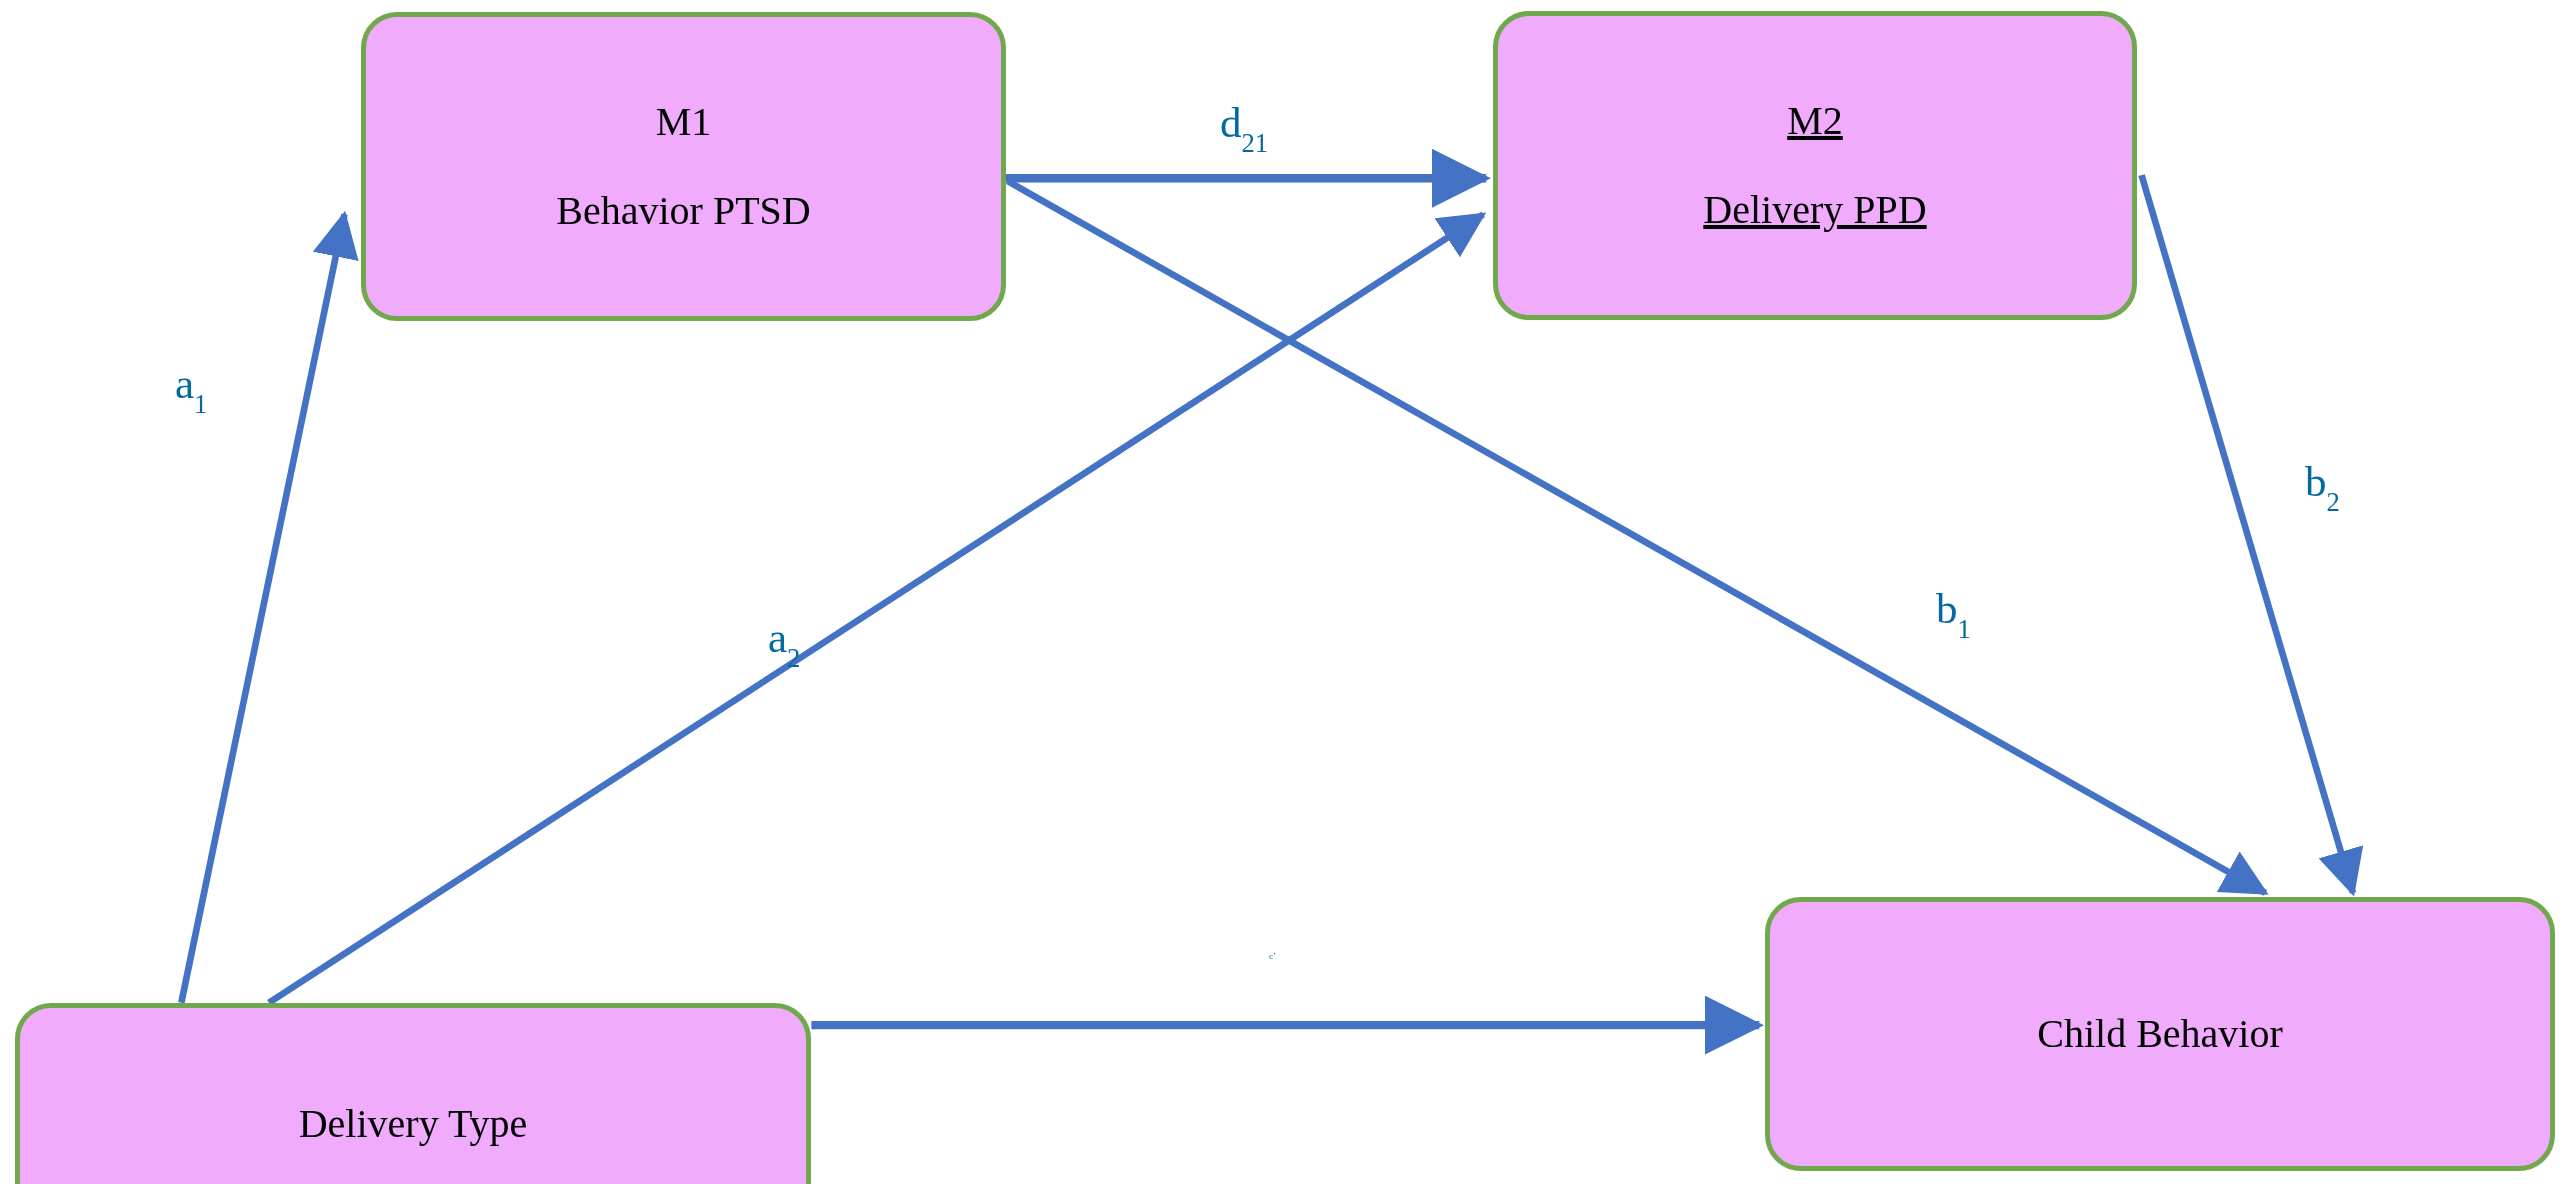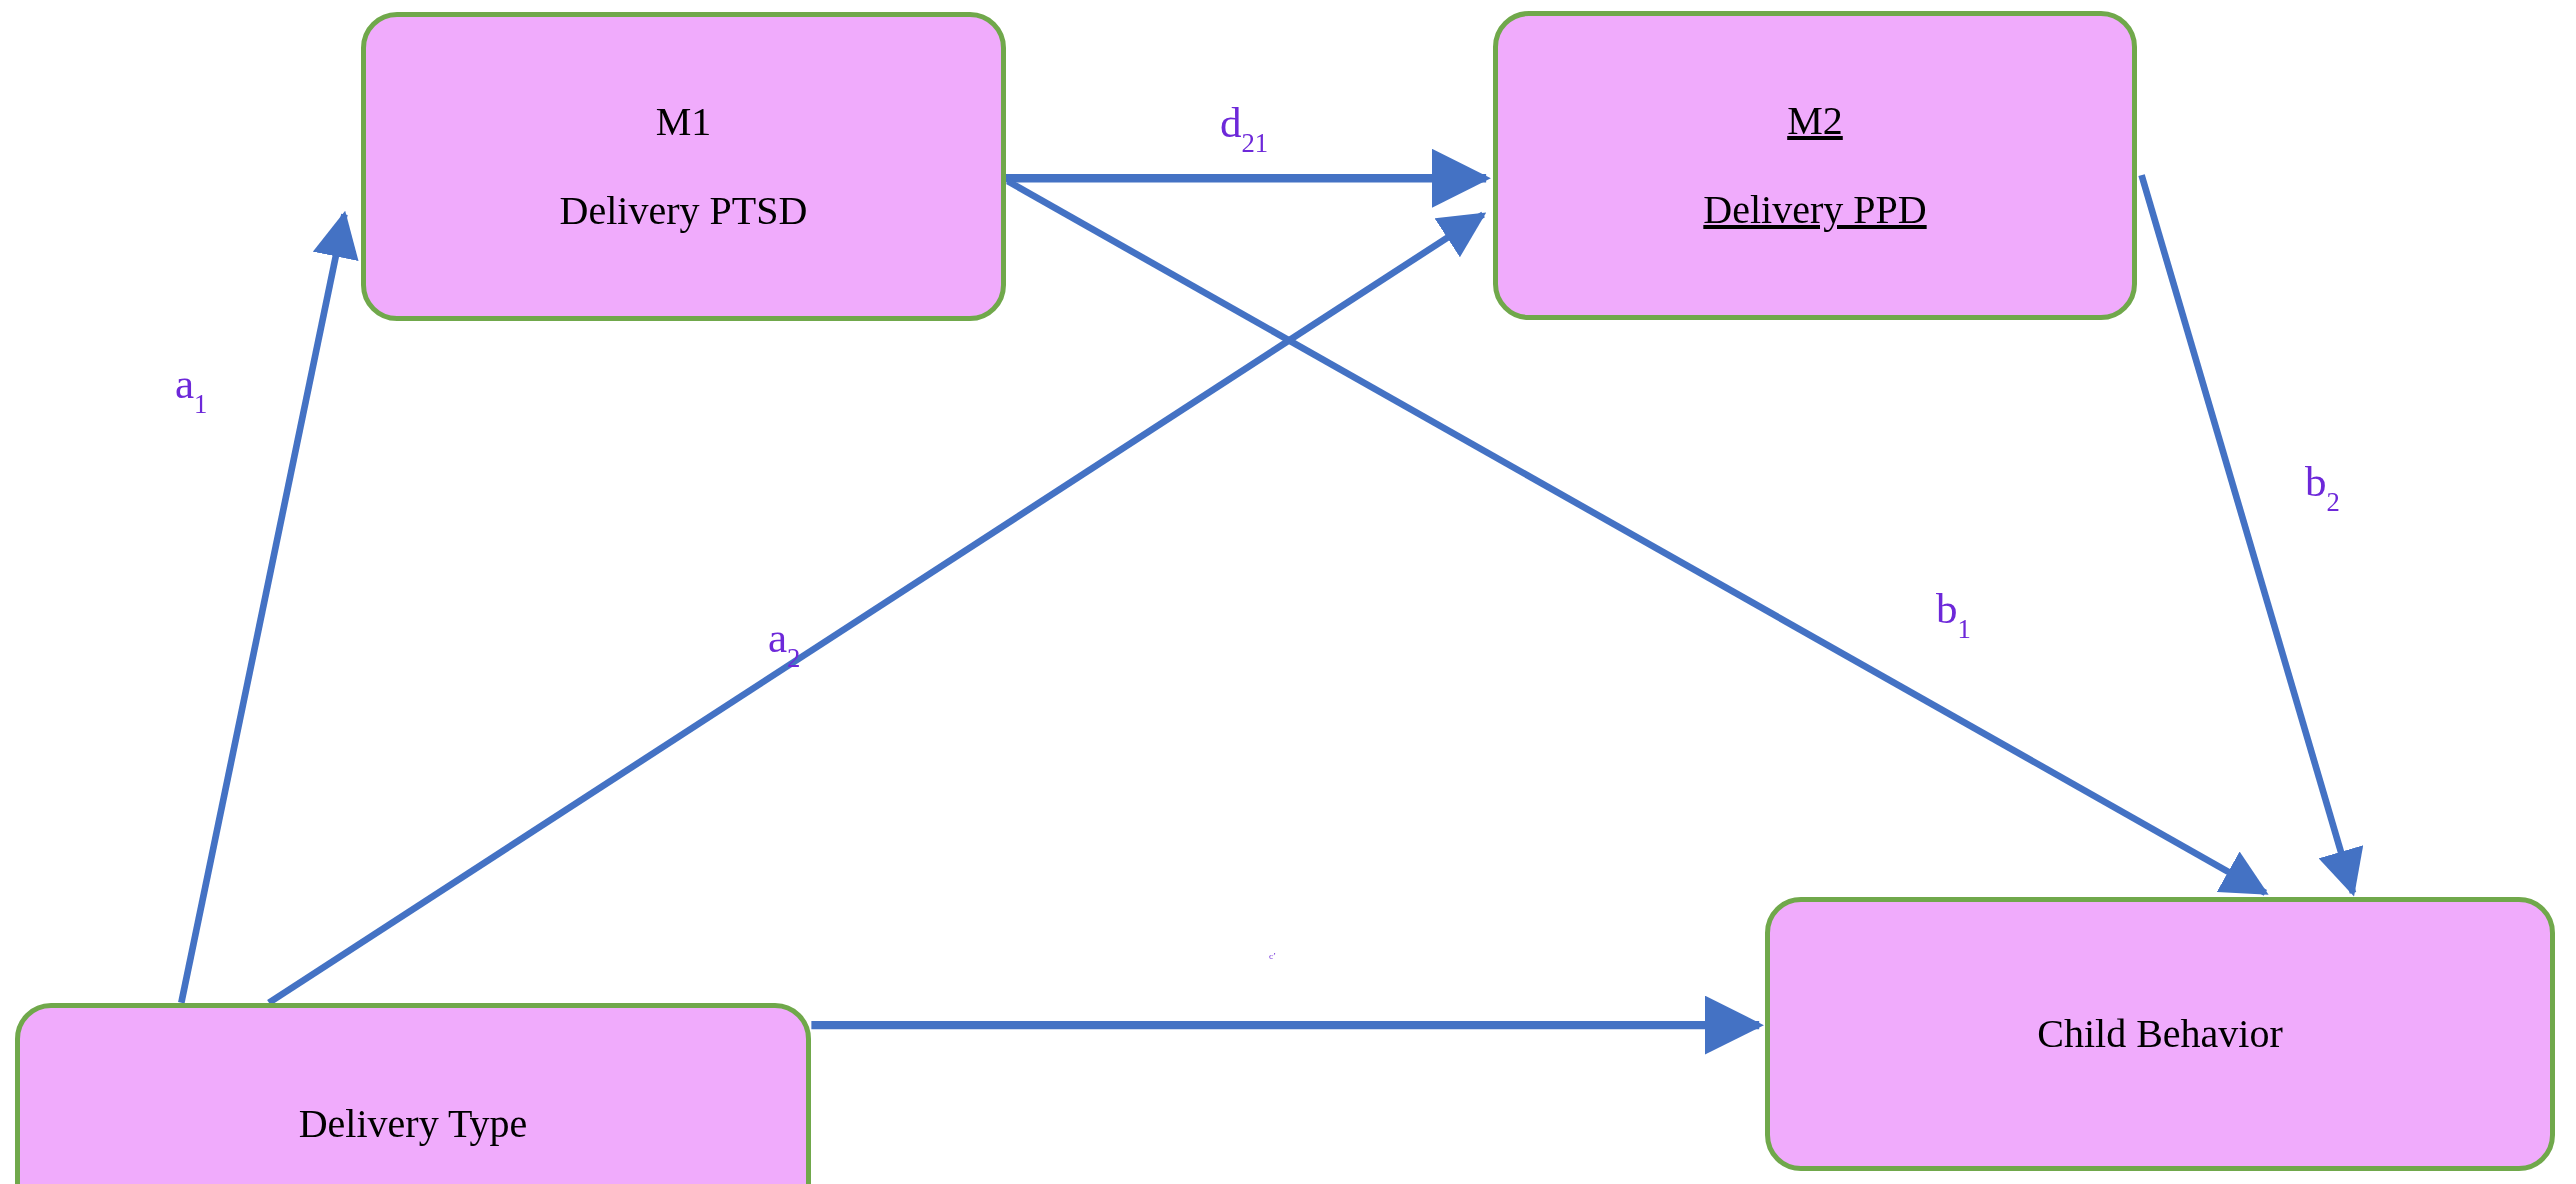--- a/index.html
+++ b/index.html
@@ -18,21 +18,21 @@
     align-items:center;
     justify-content:center;
     text-align:center;
     color:#000;
   }
   .node .line1{font-size:40px;line-height:1.15;}
   .node .line2{font-size:40px;line-height:1.15;margin-top:43px;}
   .node.single .line1{margin:0;}
   .path-label{
     position:absolute;
-    color:#6d28d9;
+    color:#0369a1;
     font-size:43px;
     line-height:1;
     white-space:nowrap;
   }
   .path-label sub{font-size:0.62em;line-height:0;position:relative;top:.22em;}
   .prime{font-size:.95em;}
 </style>
 </head>
 <body>
 
@@ -53,21 +53,21 @@
 
     <line x1="1668" y1="300" x2="3750" y2="1478" stroke="#4472C4" stroke-width="11" marker-end="url(#ah)"></line>
 
     <line x1="3545" y1="290" x2="3895" y2="1478" stroke="#4472C4" stroke-width="11" marker-end="url(#ah)"></line>
 
     <line x1="1343" y1="1697" x2="2912" y2="1697" stroke="#4472C4" stroke-width="14" marker-end="url(#ah)"></line>
   </svg>
 
   <div class="node" style="left: 361px; top: 12px; width: 645px; height: 309px; --nodeStroke: #70A84B;">
     <div class="line1">M1</div>
-    <div class="line2">Delivery PTSD</div>
+    <div class="line2">Behavior PTSD</div>
   </div>
 
   <div class="node" style="left: 1493px; top: 11px; width: 644px; height: 309px; text-decoration: underline; --nodeStroke: #70A84B;">
     <div class="line1">M2</div>
     <div class="line2">Delivery PPD</div>
   </div>
 
   <div class="node single" style="left: 15px; top: 1003px; width: 796px; height: 242px; --nodeStroke: #70A84B;">
     <div class="line1">Delivery Type</div>
   </div>

